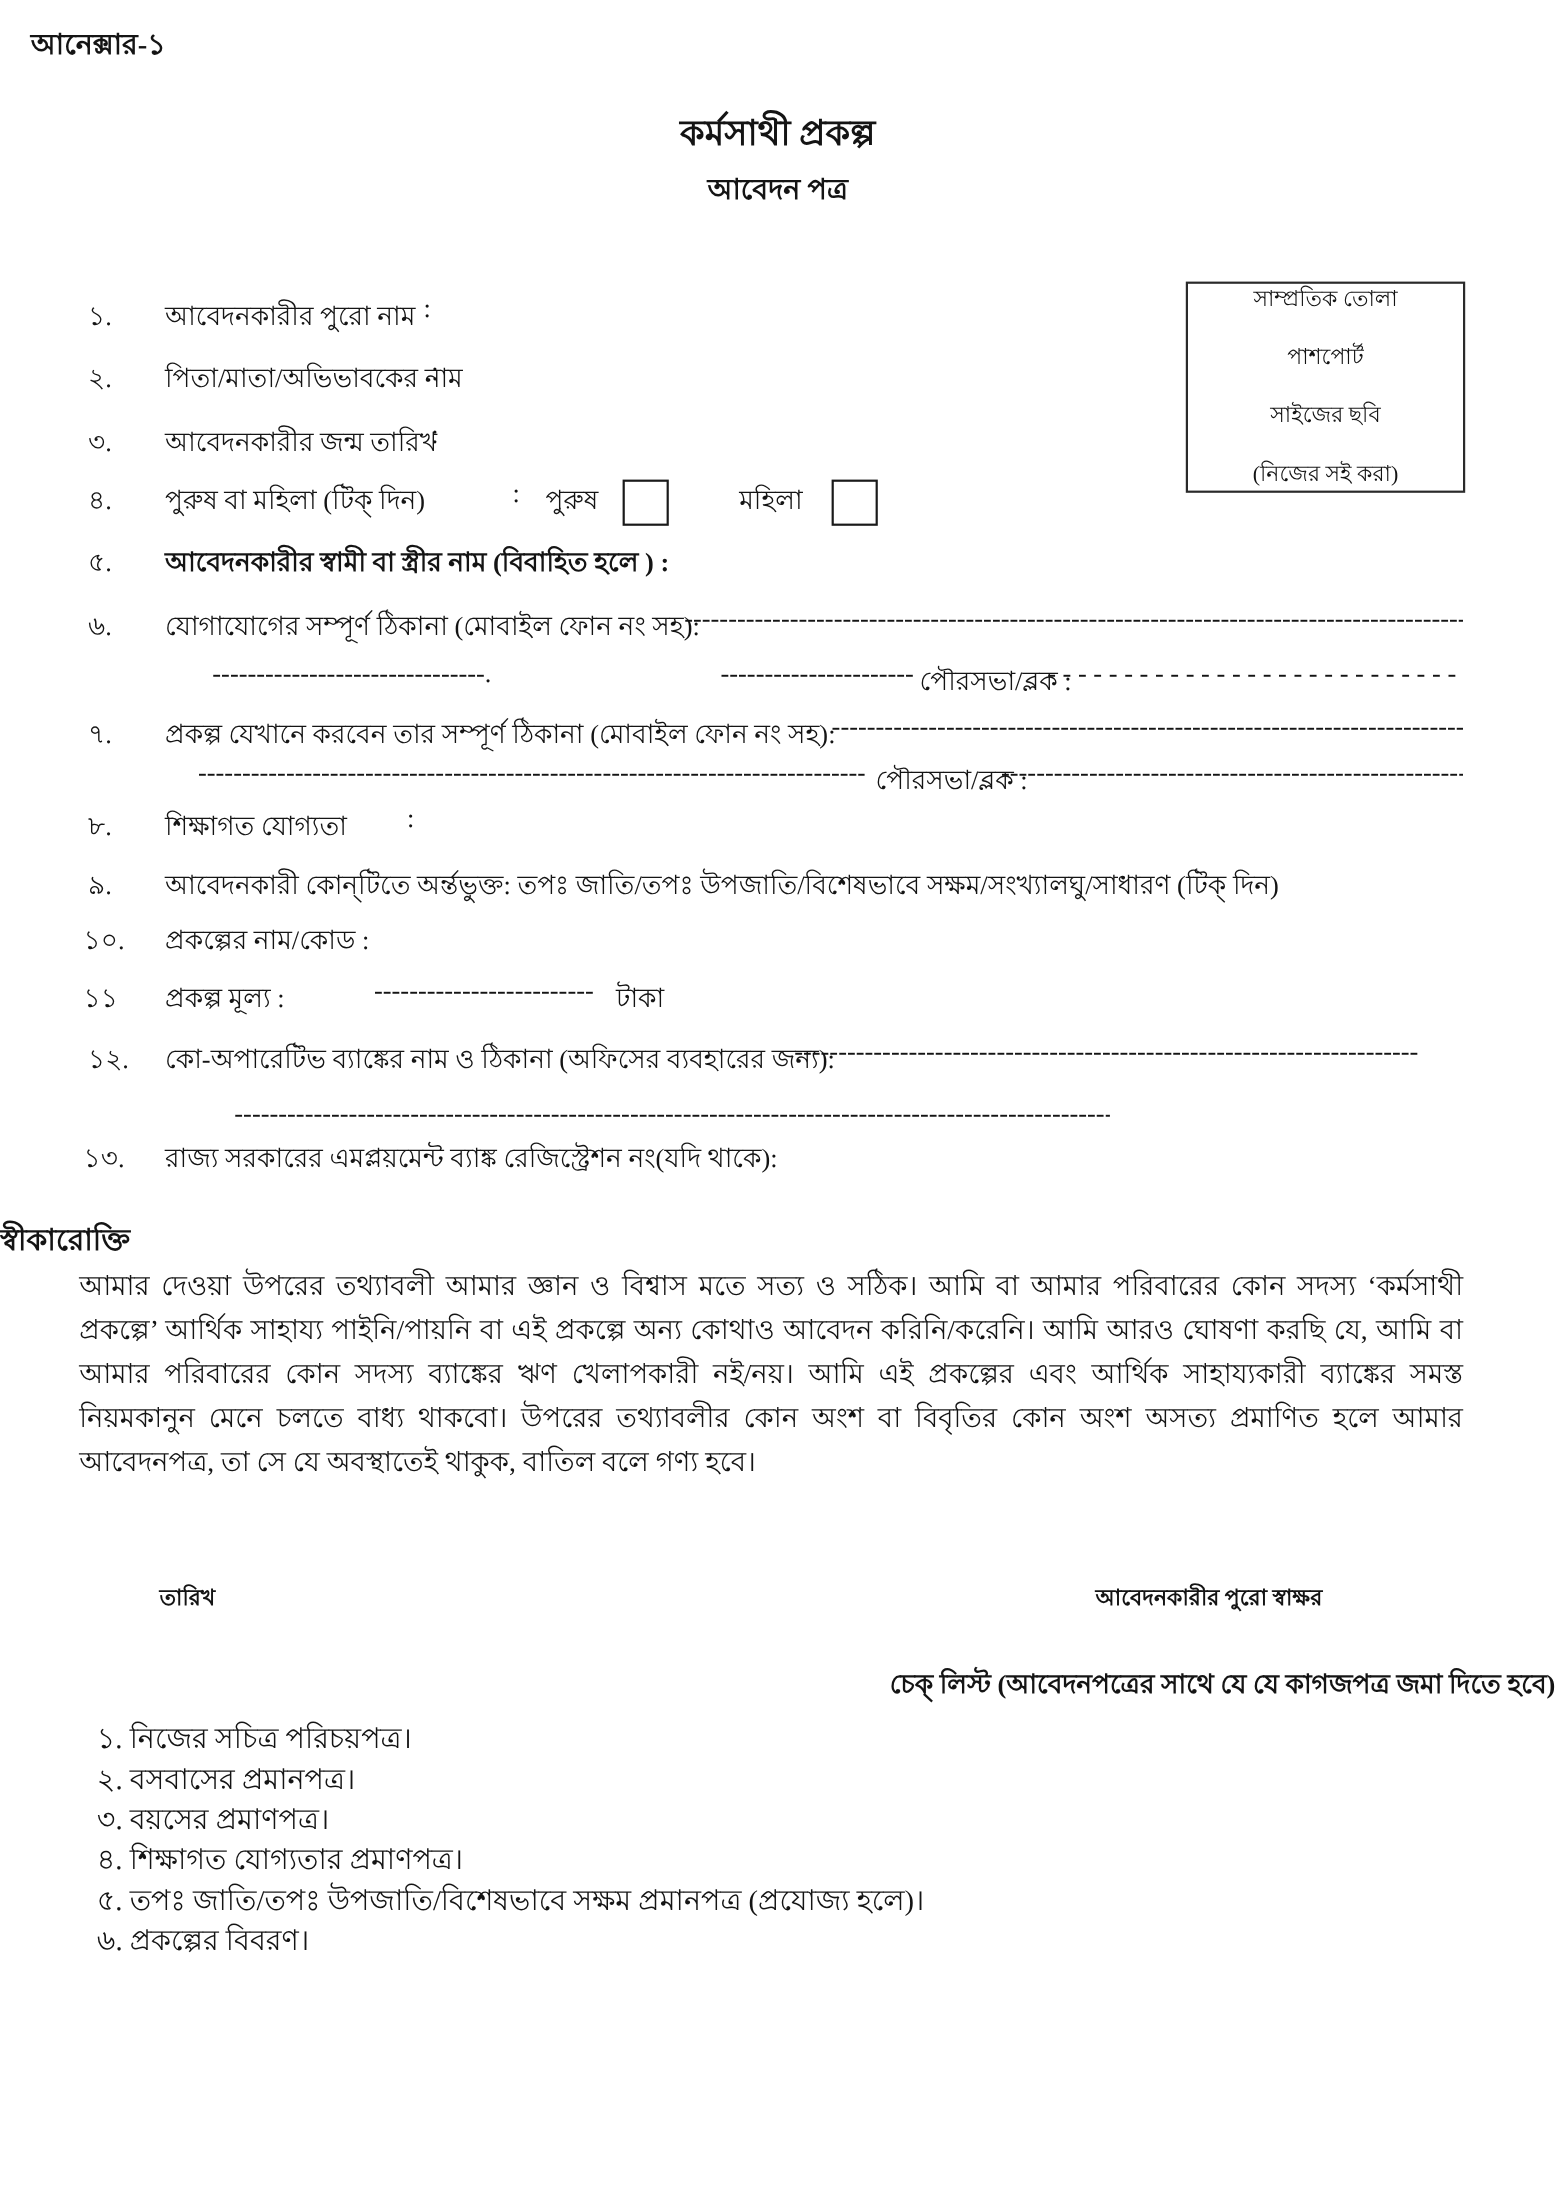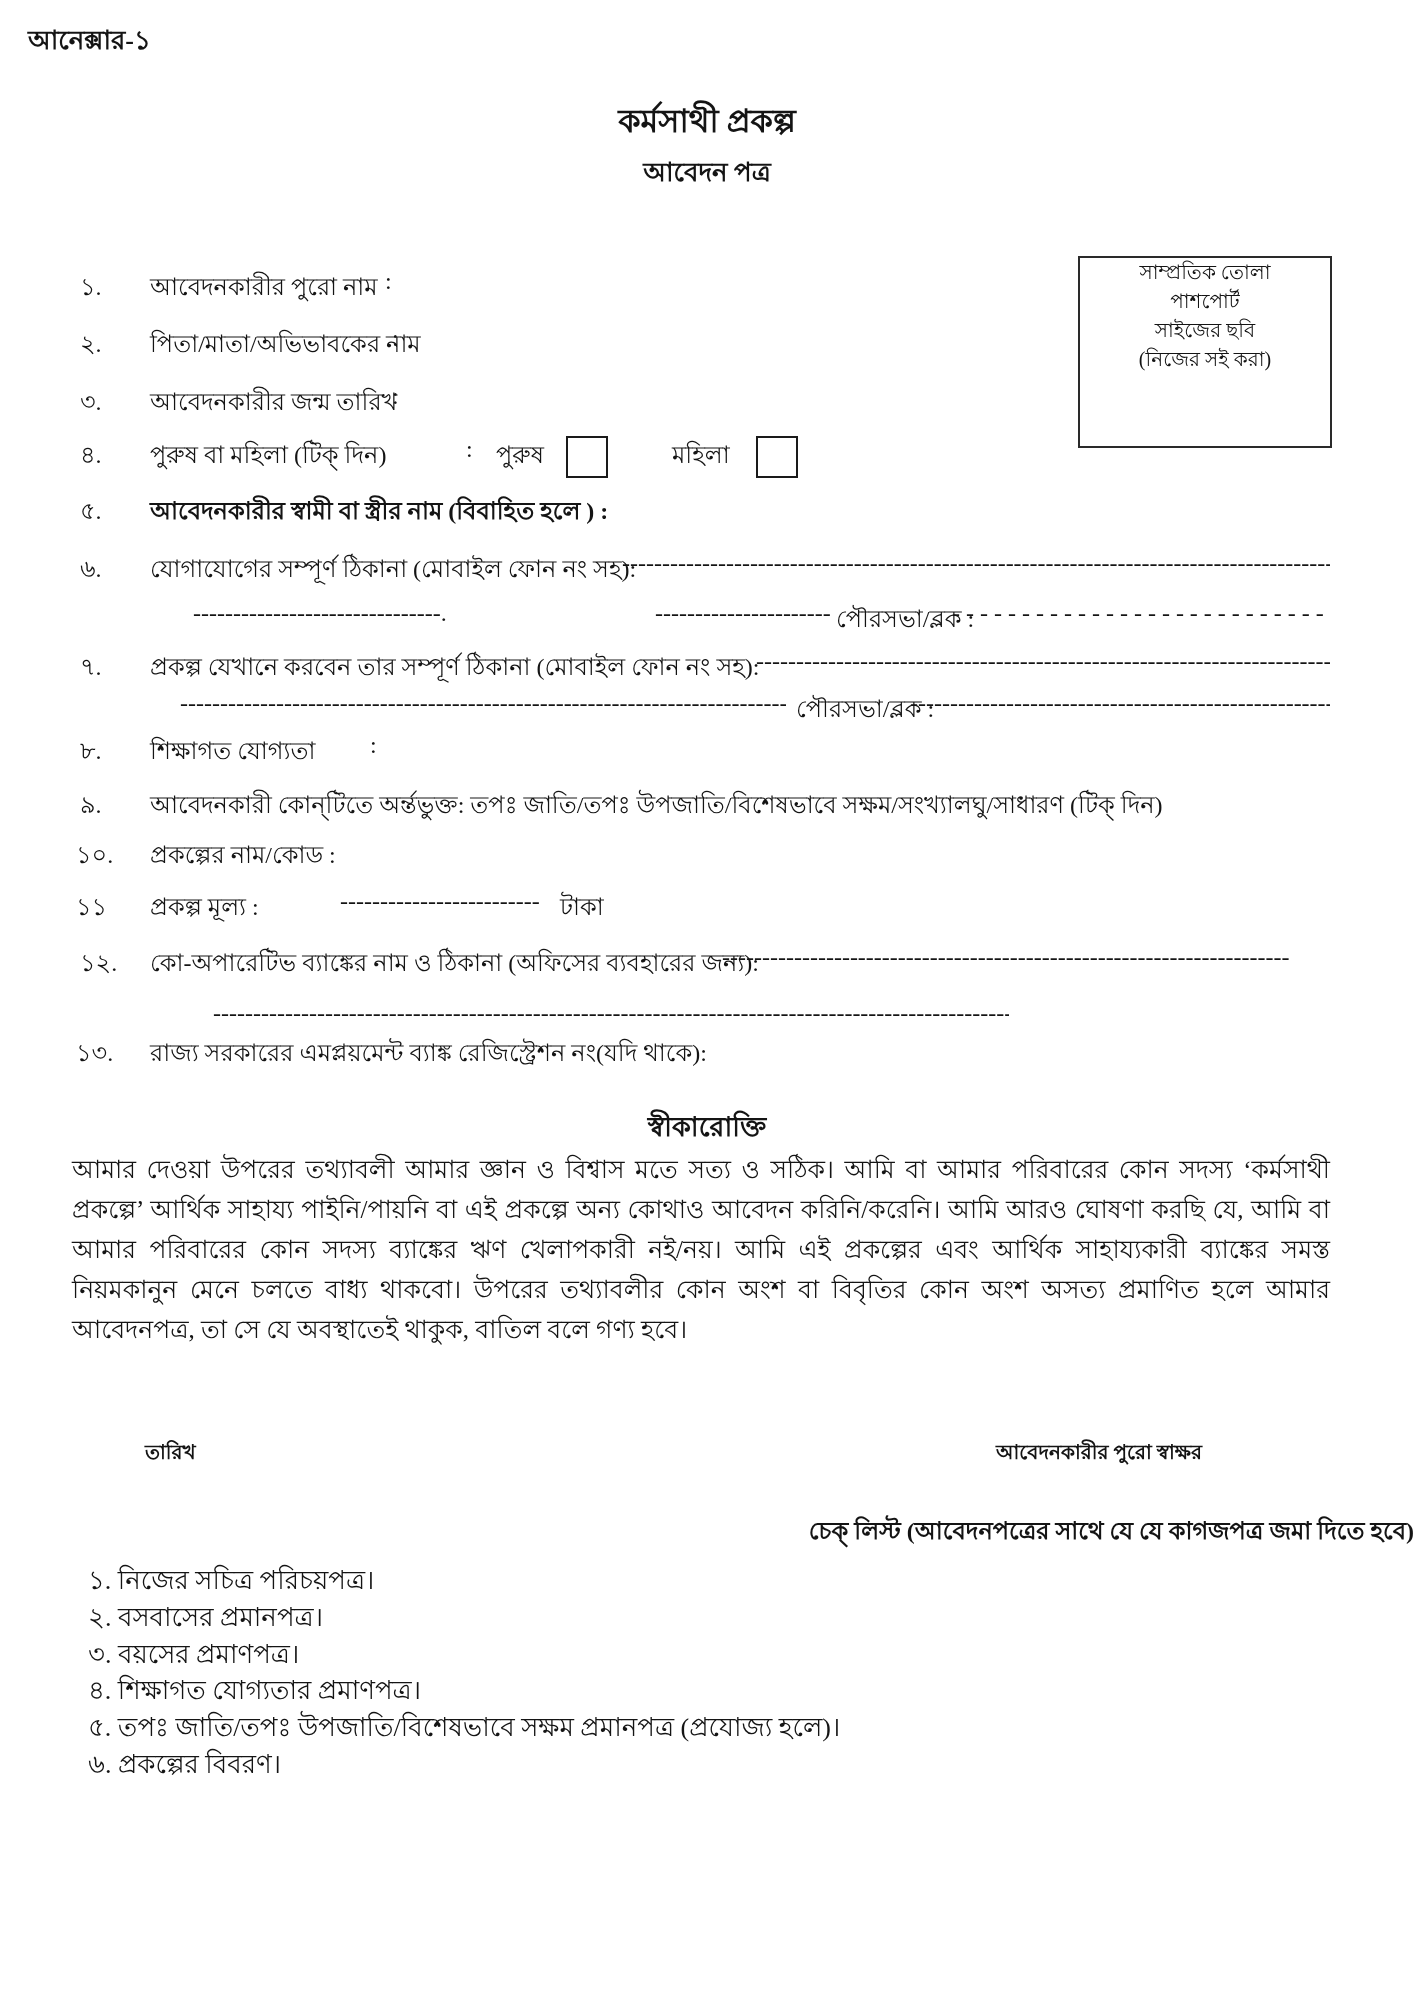--- a/index.html
+++ b/index.html
@@ -22,39 +22,39 @@
     position:absolute;left:0;top:96px;width:1414px;
     text-align:center;font-size:32px;font-weight:bold;
   }
   .subtitle{
     position:absolute;left:0;top:152px;width:1414px;
     text-align:center;font-size:26px;font-weight:bold;font-family:Liberation Serif, serif;
   }
   .photo-box{
     position:absolute;left:1078px;top:256px;width:250px;height:188px;
     border:2px solid #2a2a2a;
-    display:flex;flex-direction:column;justify-content:flex-start;align-items:center;
+    display:flex;flex-direction:column;justify-content:space-between;align-items:center;
     text-align:center;font-size:20px;line-height:29px;
   }
   .row{
     position:absolute;left:0;width:1414px;height:44px;
     font-size:24px;
   }
   .row > span{position:absolute;top:0;white-space:nowrap;}
   .num{left:80px;}
   .lbl{left:150px;}
   .dash{overflow:hidden;letter-spacing:0;}
   .cbx{
     position:absolute;top:-4px;width:38px;height:38px;
     border:2px solid #1a1a1a;background:#fff;
   }
   .bold{font-weight:bold;}
   .decl-heading{
     position:absolute;left:0;top:1106px;width:1414px;
-    text-align:center;font-size:27px;font-weight:bold;
+    text-align:left;font-size:27px;font-weight:bold;
   }
   .decl-body{
     position:absolute;left:72px;top:1150px;width:1258px;
     font-size:25px;line-height:40px;text-align:justify;
   }
   .date-label{
     position:absolute;left:145px;top:1437px;
     font-size:20px;font-weight:bold;
   }
   .sign-label{

